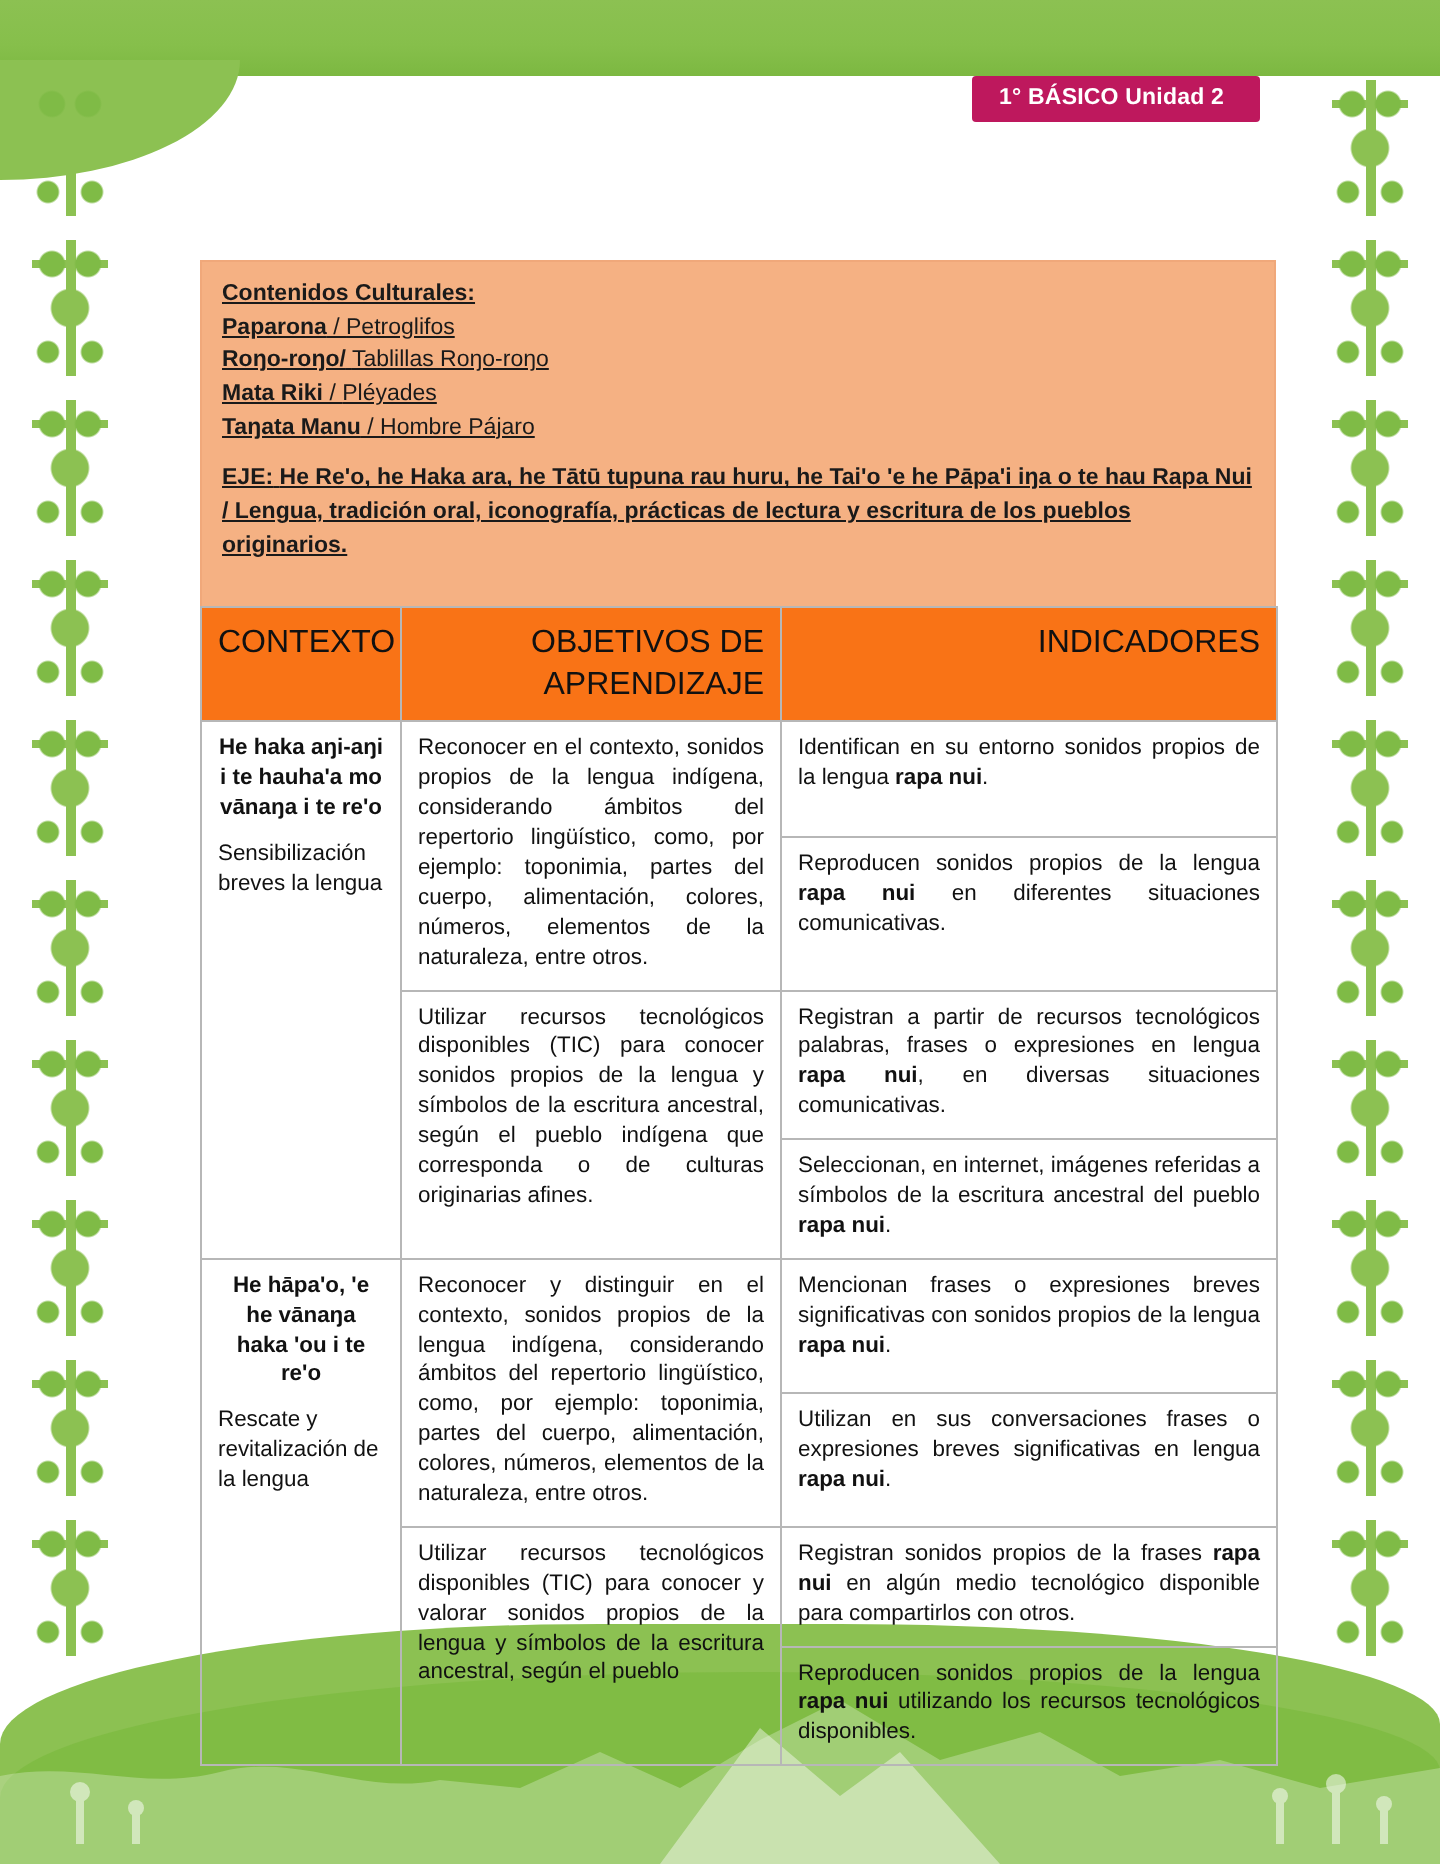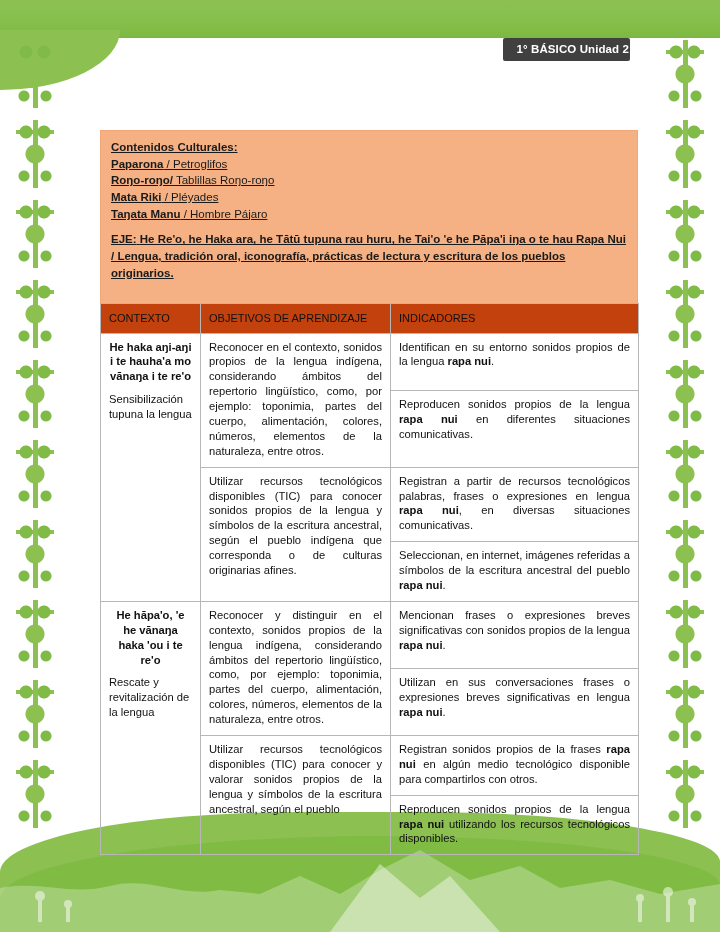--- a/index.html
+++ b/index.html
@@ -82,25 +82,25 @@
   .silhouette {
     position: absolute;
     left: 0; bottom: 0; width: 720px; height: 96px;
     opacity: .95;
   }
 
   
   .unit-badge {
     position: absolute;
     top: 38px; right: 90px;
-    background: #404040;
+    background: #be185d;
     color: #ffffff;
     font-size: 11.5px;
     font-weight: bold;
-    padding: 5px 1px 6px 14px;
+    padding: 5px 18px 6px 14px;
     border-radius: 2px;
     letter-spacing: .1px;
   }
 
   
   .content {
     position: absolute;
     left: 100px; top: 130px;
     width: 538px;
   }
@@ -130,24 +130,24 @@
     border: 1px solid #b7b7b7;
     vertical-align: top;
     padding: 6px 8px 8px 8px;
     font-size: 11.2px;
     line-height: 1.33;
     color: #111111;
     text-align: justify;
   }
   table.matrix thead th {
     font-weight: normal;
-    text-align: left;
+    text-align: right;
     padding: 7px 8px;
-    font-size: 11px;
-    background: #c2410c;
+    font-size: 16px;
+    background: #f97316;
   }
   col.c1 { width: 100px; }
   col.c2 { width: 190px; }
   col.c3 { width: 248px; }
 
   .ctx-title { font-weight: bold; margin: 0 0 8px 0; text-align: center; }
   .ctx-sub { margin: 0; text-align: left; }
   td.ctx { text-align: left; }
   b { font-weight: bold; }
 
@@ -233,21 +233,21 @@
           <th>CONTEXTO</th>
           <th>OBJETIVOS DE APRENDIZAJE</th>
           <th>INDICADORES</th>
         </tr>
       </thead>
       <tbody>
 
         <tr>
           <td class="ctx" rowspan="4">
             <p class="ctx-title">He haka aŋi-aŋi i te hauha'a mo vānaŋa i te re'o</p>
-            <p class="ctx-sub">Sensibilización tupuna la lengua</p>
+            <p class="ctx-sub">Sensibilización breves la lengua</p>
           </td>
           <td rowspan="2">Reconocer en el contexto, sonidos propios de la lengua indígena, considerando ámbitos del repertorio lingüístico, como, por ejemplo: toponimia, partes del cuerpo, alimentación, colores, números, elementos de la naturaleza, entre otros.</td>
           <td><span>Identifican en su entorno sonidos propios de la lengua </span><b>rapa nui</b><span>.</span></td>
         </tr>
         <tr>
           <td><span>Reproducen sonidos propios de la lengua </span><b>rapa nui</b><span> en diferentes situaciones comunicativas.</span></td>
         </tr>
         <tr>
           <td rowspan="2">Utilizar recursos tecnológicos disponibles (TIC) para conocer sonidos propios de la lengua y símbolos de la escritura ancestral, según el pueblo indígena que corresponda o de culturas originarias afines.</td>
           <td><span>Registran a partir de recursos tecnológicos palabras, frases o expresiones en lengua </span><b>rapa nui</b><span>, en diversas situaciones comunicativas.</span></td>

